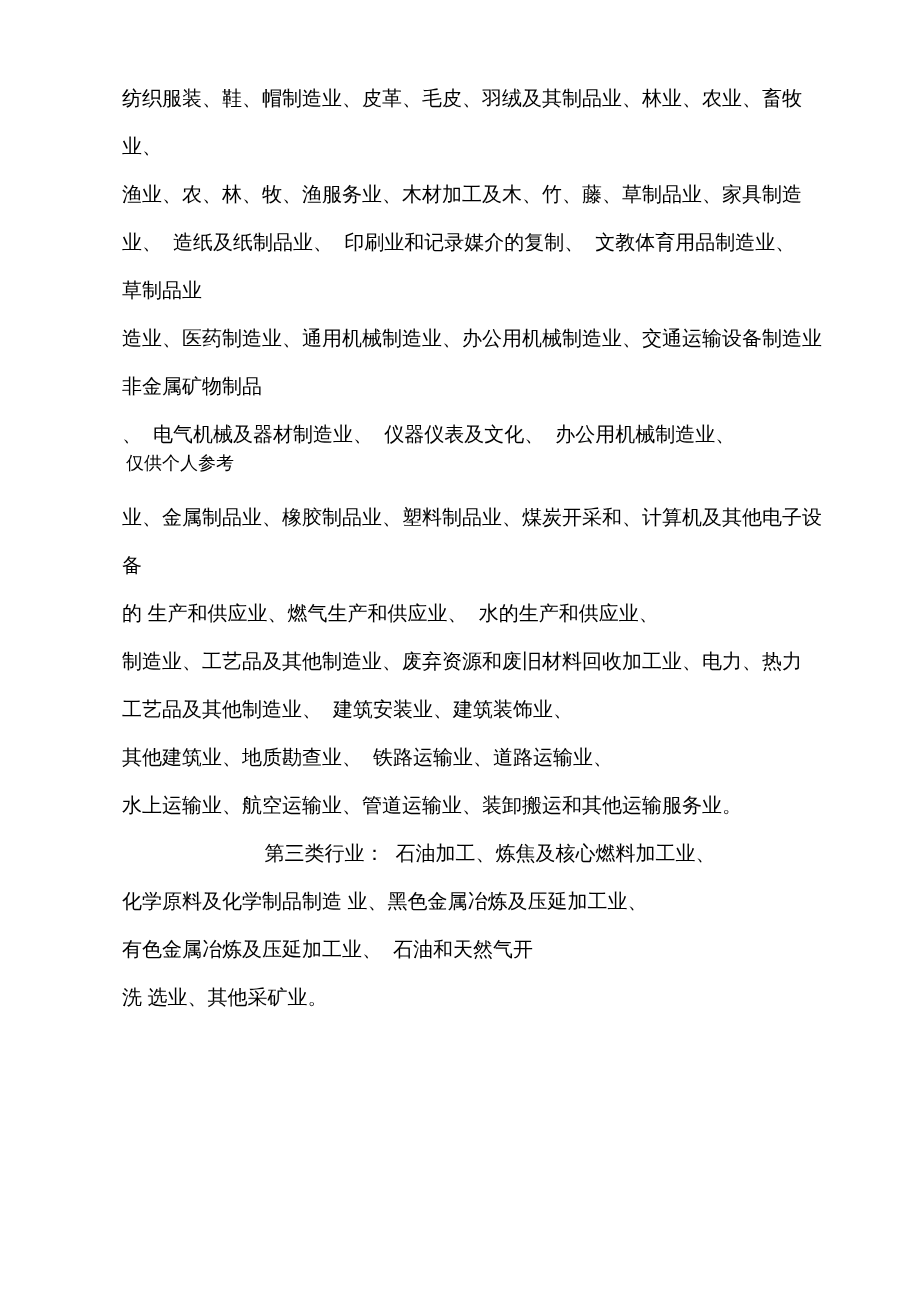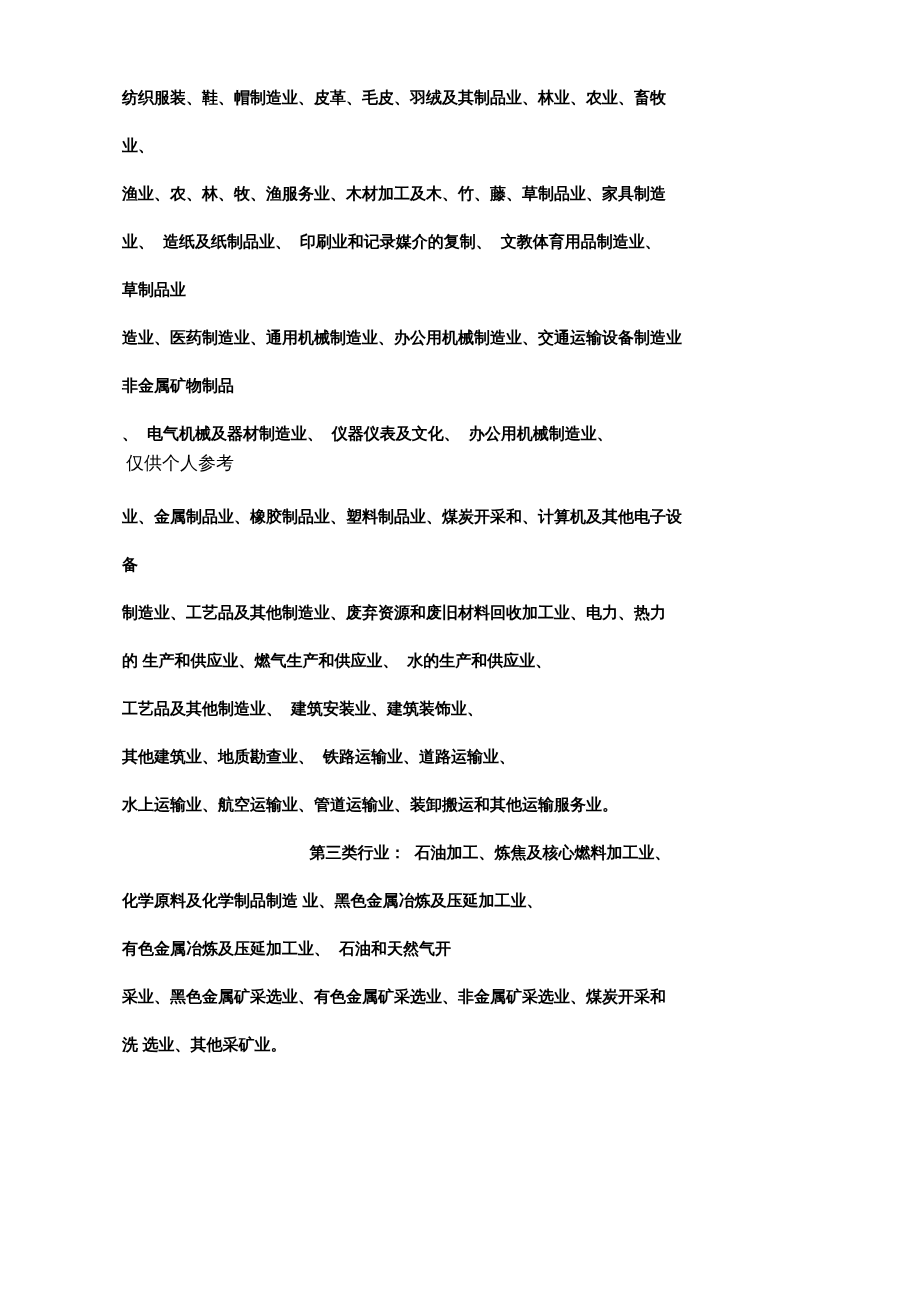--- a/index.html
+++ b/index.html
@@ -15,25 +15,25 @@
     overflow: hidden;
     font-family: "Liberation Sans", sans-serif;
   }
   .textblock {
     position: absolute;
     left: 122px;
     top: 74px;
     width: 690px;
   }
   .line {
-    font-size: 16px;
+    font-size: 20px;
     line-height: 48px;
     color: #000000;
     white-space: pre;
-    font-weight: 700;
+    font-weight: 400;
   }
   .line.small {
     font-size: 18px;
     line-height: 22px;
     margin-top: -6px;
     margin-bottom: 19px;
     padding-left: 4px;
     font-weight: 400;
   }
   .line.indent {
@@ -50,24 +50,23 @@
       <div class="line">业、</div>
       <div class="line">渔业、农、林、牧、渔服务业、木材加工及木、竹、藤、草制品业、家具制造</div>
       <div class="line">业、  造纸及纸制品业、  印刷业和记录媒介的复制、  文教体育用品制造业、</div>
       <div class="line">草制品业</div>
       <div class="line">造业、医药制造业、通用机械制造业、办公用机械制造业、交通运输设备制造业</div>
       <div class="line">非金属矿物制品</div>
       <div class="line">、  电气机械及器材制造业、  仪器仪表及文化、  办公用机械制造业、</div>
       <div class="line small">仅供个人参考</div>
       <div class="line">业、金属制品业、橡胶制品业、塑料制品业、煤炭开采和、计算机及其他电子设</div>
       <div class="line">备</div>
+      <div class="line">的 生产和供应业、燃气生产和供应业、  水的生产和供应业、</div>
       <div class="line">制造业、工艺品及其他制造业、废弃资源和废旧材料回收加工业、电力、热力</div>
-      <div class="line">的 生产和供应业、燃气生产和供应业、  水的生产和供应业、</div>
       <div class="line">工艺品及其他制造业、  建筑安装业、建筑装饰业、</div>
       <div class="line">其他建筑业、地质勘查业、  铁路运输业、道路运输业、</div>
       <div class="line">水上运输业、航空运输业、管道运输业、装卸搬运和其他运输服务业。</div>
       <div class="line indent">第三类行业：  石油加工、炼焦及核心燃料加工业、</div>
       <div class="line">化学原料及化学制品制造 业、黑色金属冶炼及压延加工业、</div>
       <div class="line">有色金属冶炼及压延加工业、  石油和天然气开</div>
-      <div class="line">采业、黑色金属矿采选业、有色金属矿采选业、非金属矿采选业、煤炭开采和</div>
       <div class="line">洗 选业、其他采矿业。</div>
     </div>
 </div>
 
 </body></html>

